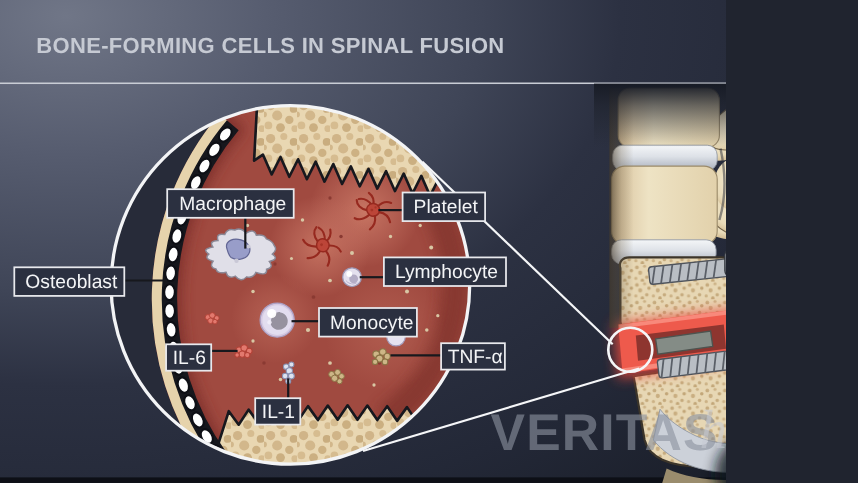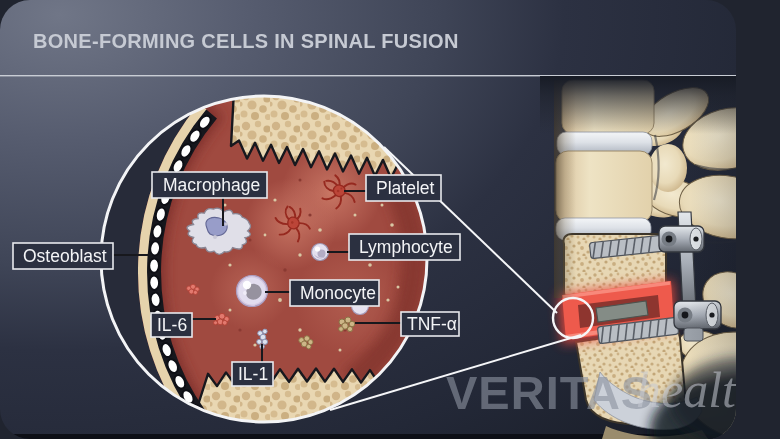--- a/index.html
+++ b/index.html
@@ -1,17 +1,17 @@
 <!DOCTYPE html>
 <html><head>
 <meta charset="utf-8">
 <style>
   html,body{margin:0;padding:0;background:#20242f;}
-  #stage{position:relative;width:736px;height:439px;overflow:hidden;
-    font-family:"Liberation Sans", sans-serif;border-radius:30px;}
+  #stage{position:relative;width:660px;height:439px;overflow:hidden;
+    font-family:"Liberation Sans", sans-serif;}
   svg{display:block;}
 </style>
 </head>
 <body>
 <div id="stage">
 <svg width="780" height="439" viewBox="0 0 780 439">
 <defs>
   <radialGradient id="bg" gradientUnits="userSpaceOnUse" cx="60" cy="22" r="1050" gradientTransform="scale(1 0.66667)">
     <stop offset="0" stop-color="#707687"></stop>
     <stop offset="0.18" stop-color="#565c6f"></stop>

